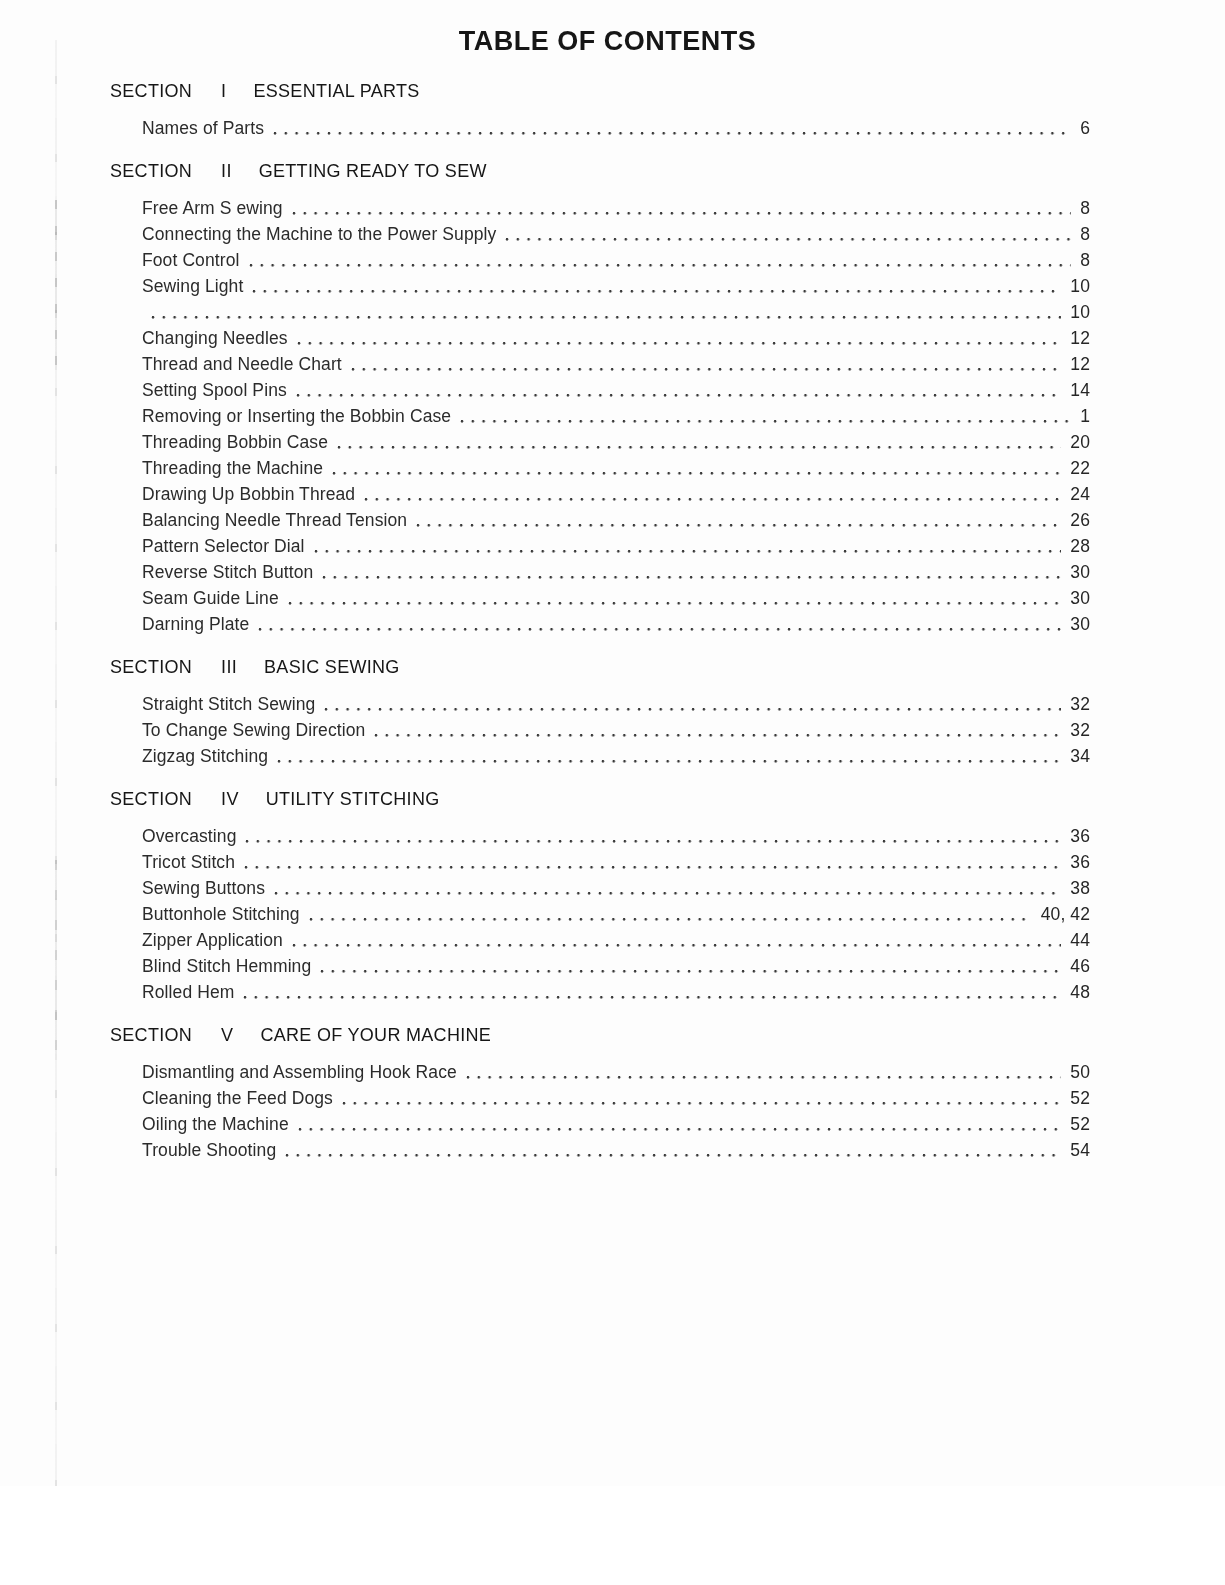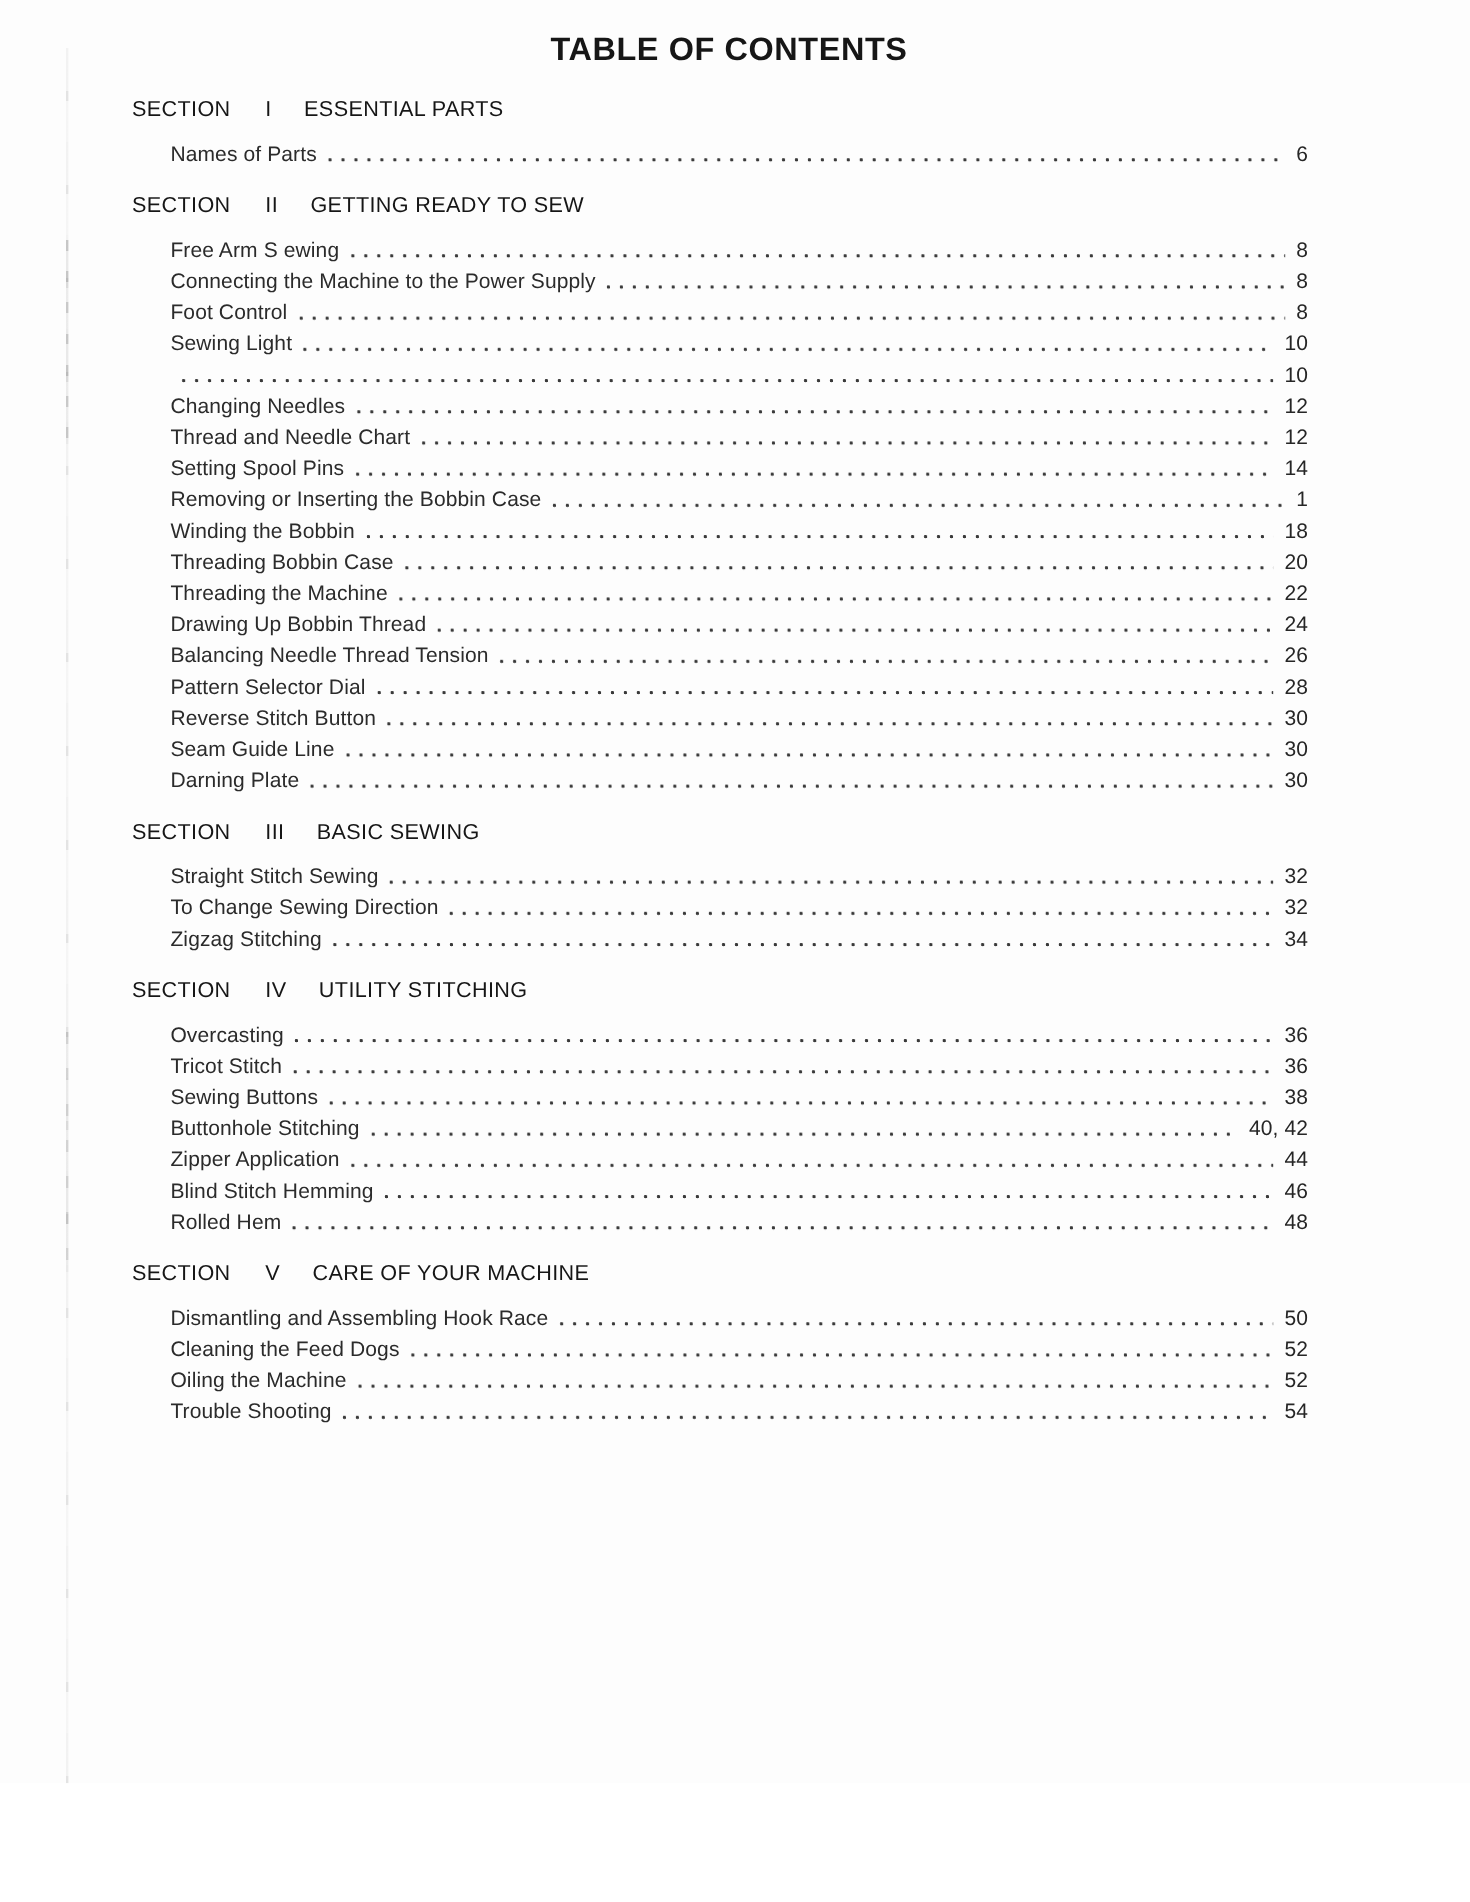--- a/index.html
+++ b/index.html
@@ -171,25 +171,20 @@
         <span class="entry-title">Setting Spool Pins</span>
         <span class="leader"></span>
         <span class="page-num">14</span>
       </div>
       <div class="toc-row">
         <span class="entry-title">Removing or Inserting the Bobbin Case</span>
         <span class="leader"></span>
         <span class="page-num">1</span>
       </div>
       <div class="toc-row">
-        <span class="entry-title">Winding the Bobbin</span>
-        <span class="leader"></span>
-        <span class="page-num">18</span>
-      </div>
-      <div class="toc-row">
         <span class="entry-title">Threading Bobbin Case</span>
         <span class="leader"></span>
         <span class="page-num">20</span>
       </div>
       <div class="toc-row">
         <span class="entry-title">Threading the Machine</span>
         <span class="leader"></span>
         <span class="page-num">22</span>
       </div>
       <div class="toc-row">

